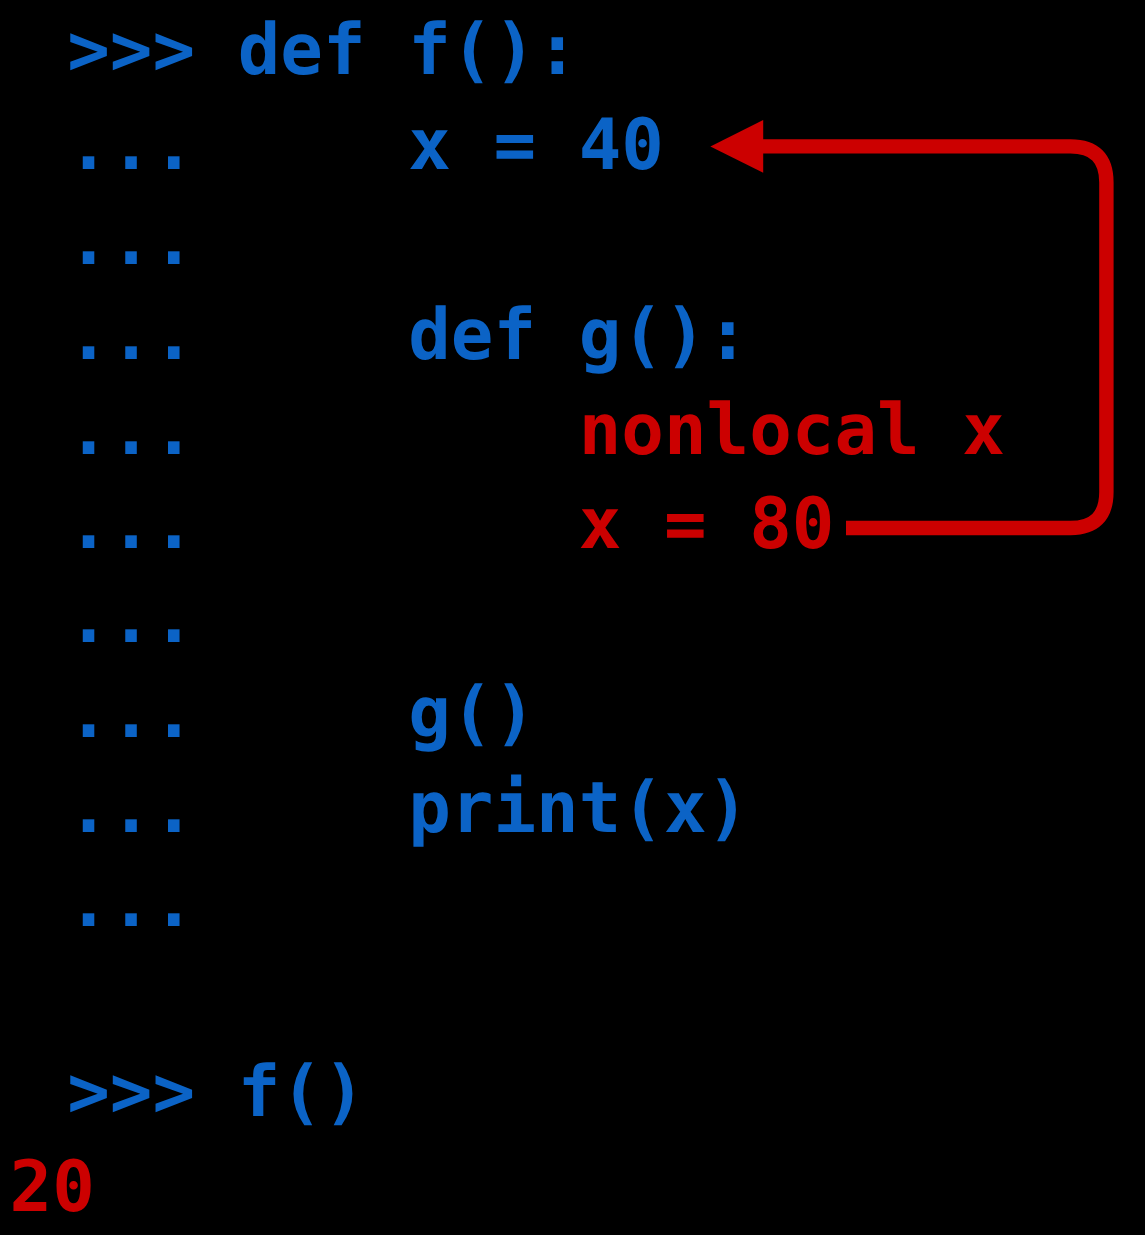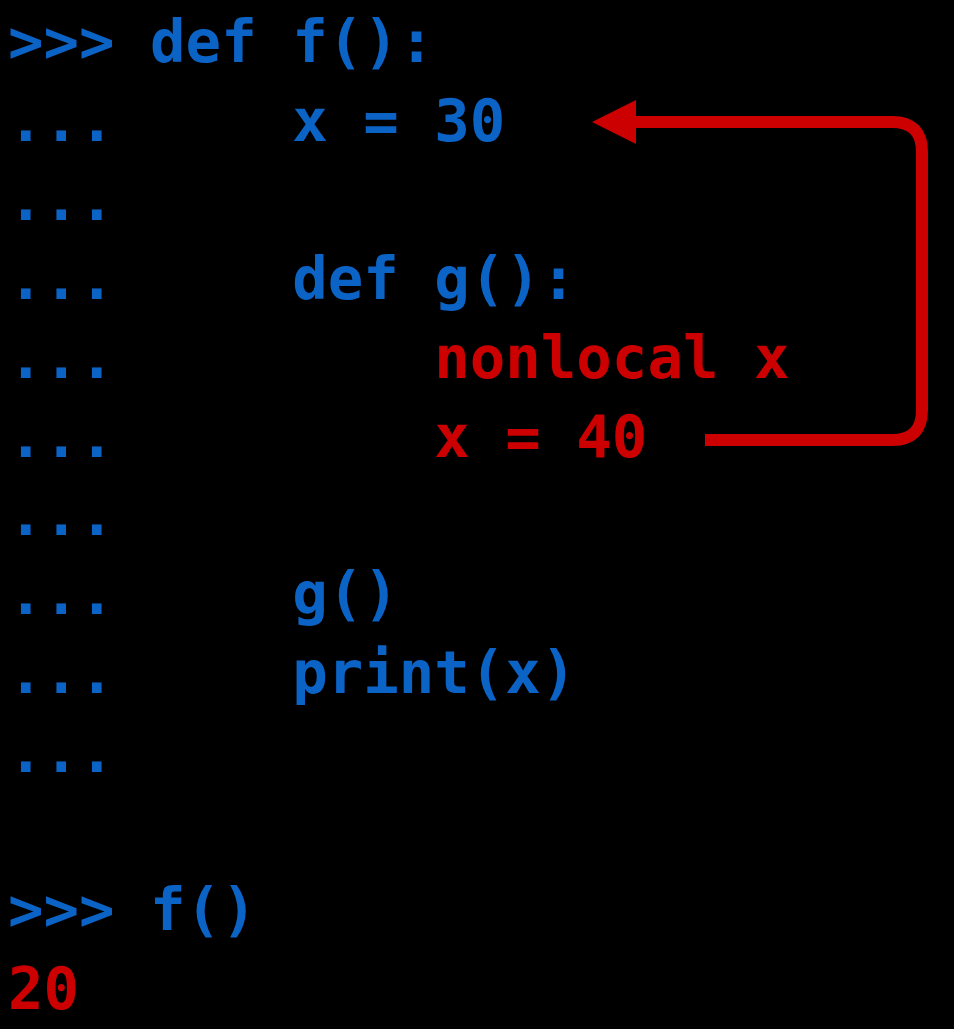--- a/index.html
+++ b/index.html
@@ -23,45 +23,45 @@
     top: 0;
     margin: 0;
     padding: 3px 0 0 8px;
     font-family: "DejaVu Sans Mono", "Liberation Mono", monospace;
     font-weight: bold;
     font-size: 59px;
     line-height: 78.9px;
     white-space: pre;
     color: var(--blue);
   }
-  .seg-blue { color: var(--blue); }
+  .seg-blue { color: var(--blue); margin-left: 48px; }
   .seg-red  { color: var(--red); }
   #arrow-svg {
     position: absolute;
     left: 0;
     top: 0;
     pointer-events: none;
   }
   .arrow-stroke {
     stroke: var(--red);
     stroke-width: 12;
     fill: none;
     stroke-linecap: butt;
   }
   .arrow-fill { fill: var(--red); }
 </style>
 </head>
 <body style="background: rgb(0, 0, 0);">
 
 <pre id="repl"><span><span class="seg-blue">&gt;&gt;&gt; def f():</span></span>
-<span><span class="seg-blue">...     x = 30</span></span>
+<span><span class="seg-blue">...     x = 40</span></span>
 <span><span class="seg-blue">...</span></span>
 <span><span class="seg-blue">...     def g():</span></span>
 <span><span class="seg-blue">...         </span><span class="seg-red">nonlocal x</span></span>
-<span><span class="seg-blue">...         </span><span class="seg-red">x = 40</span></span>
+<span><span class="seg-blue">...         </span><span class="seg-red">x = 80</span></span>
 <span><span class="seg-blue">...</span></span>
 <span><span class="seg-blue">...     g()</span></span>
 <span><span class="seg-blue">...     print(x)</span></span>
 <span><span class="seg-blue">...</span></span>
 <span><span class="seg-blue"></span></span>
 <span><span class="seg-blue">&gt;&gt;&gt; f()</span></span>
 <span><span class="seg-red">20</span></span>
 </pre>
 
 <svg id="arrow-svg" width="954" height="1029" viewBox="0 0 954 1029">

